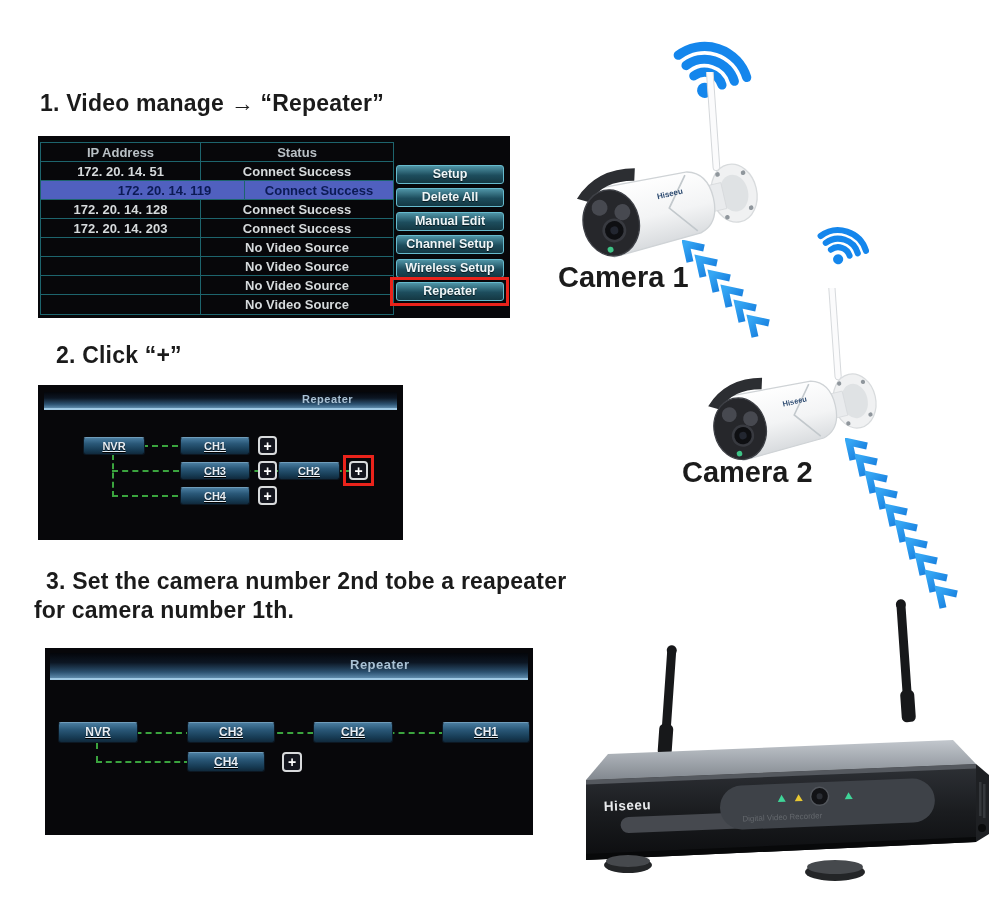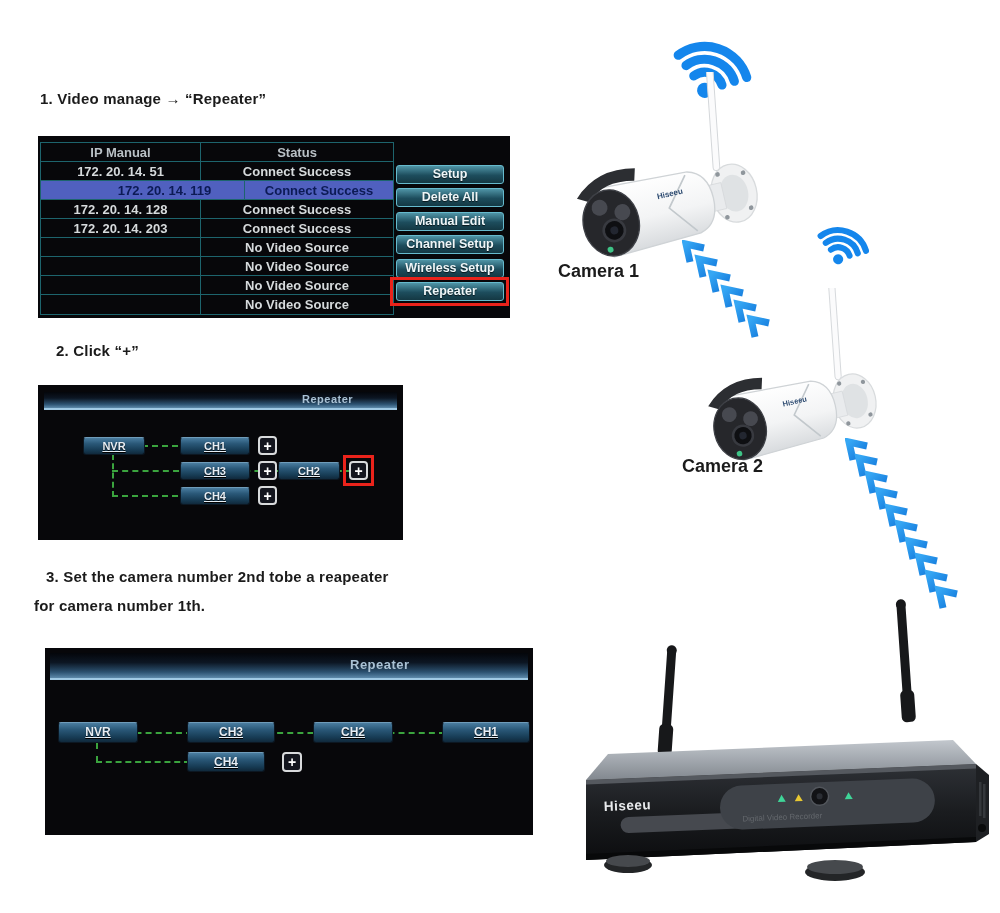--- a/index.html
+++ b/index.html
@@ -1,18 +1,18 @@
 <!DOCTYPE html>
 <html><head>
 <meta charset="utf-8">
 <style>
   html,body{margin:0;padding:0;background:#ffffff;}
   #canvas{position:relative;width:1000px;height:913px;background:#ffffff;overflow:hidden;
           font-family:"Liberation Sans",sans-serif;}
-  .step-title{position:absolute;font-size:15px;font-weight:700;color:#1b1b1b;letter-spacing:.2px;white-space:nowrap;}
+  .step-title{position:absolute;font-size:23px;font-weight:700;color:#1b1b1b;letter-spacing:.2px;white-space:nowrap;}
   
   .panel{position:absolute;background:#07070a;}
   .titlebar{position:absolute;background:linear-gradient(180deg,#04060b 0%,#0c1623 38%,#2b5170 76%,#5d8aab 100%);
             border-bottom:2px solid #9fc9e4;}
   .titlebar span{position:absolute;font-weight:700;color:#a9c1d4;letter-spacing:.5px;}
   
   .dev-table{position:absolute;left:2px;top:6px;width:352px;border:1px solid #1d646d;font-weight:700;font-size:13px;}
   .t-row{display:flex;height:19px;line-height:19px;border-bottom:1px solid #1d646d;color:#d6dadc;box-sizing:border-box;}
   .t-row:last-child{border-bottom:none;}
   .t-head{color:#b9c0c5;}
@@ -28,21 +28,21 @@
   .chbox{position:absolute;border-radius:3px;border:1px solid #0c1722;border-top:1px solid #6f9cba;
          background:linear-gradient(180deg,#4a7da0 0%,#2a5878 35%,#173c55 75%,#10293c 100%);
          color:#e6eef5;font-weight:700;font-size:11px;text-align:center;
          text-shadow:0 1px 1px #000;box-sizing:border-box;text-decoration:underline;}
   .plus{position:absolute;border:2px solid #d8dadc;border-radius:4px;background:#13151e;color:#ffffff;
         font-weight:700;font-size:14px;text-align:center;box-sizing:border-box;padding:0;
         font-family:"Liberation Sans",sans-serif;}
   .redbox{position:absolute;border:3px solid #ea231b;box-sizing:border-box;}
   .dash-h{position:absolute;border-top:2px dashed #3aa33e;height:0;}
   .dash-v{position:absolute;border-left:2px dashed #3aa33e;width:0;}
-  .cam-label{position:absolute;font-size:18px;font-weight:700;color:#1b1b1b;white-space:nowrap;}
+  .cam-label{position:absolute;font-size:29px;font-weight:700;color:#1b1b1b;white-space:nowrap;}
   svg{position:absolute;}
 </style>
 </head>
 <body>
 
 <div id="canvas">
 
   <svg width="0" height="0" aria-hidden="true">
     <defs>
       <linearGradient id="camg" x1="0" y1="0" x2="0" y2="1">
@@ -98,21 +98,21 @@
   </svg>
 
   <div class="step-title" style="left:40px;top:90px">1. Video manage →  “Repeater”</div>
   <div class="step-title" style="left:56px;top:342px">2. Click  “+”</div>
   <div class="step-title" style="left:46px;top:568px">3. Set the camera number 2nd tobe a reapeater</div>
   <div class="step-title" style="left:34px;top:597px">for camera number 1th.</div>
 
   <div class="panel" style="left:38px;top:136px;width:472px;height:182px">
     <div class="dev-table">
       <div class="t-row t-head">
-        <div class="c-ip">IP Manual</div>
+        <div class="c-ip">IP Address</div>
         <div class="c-st">Status</div>
       </div>
       <div class="t-row">
         <div class="c-ip">172. 20. 14. 51</div>
         <div class="c-st">Connect Success</div>
       </div>
       <div class="t-row t-hl">
         <div class="c-ip">172. 20. 14. 119</div>
         <div class="c-st">Connect Success</div>
       </div>

